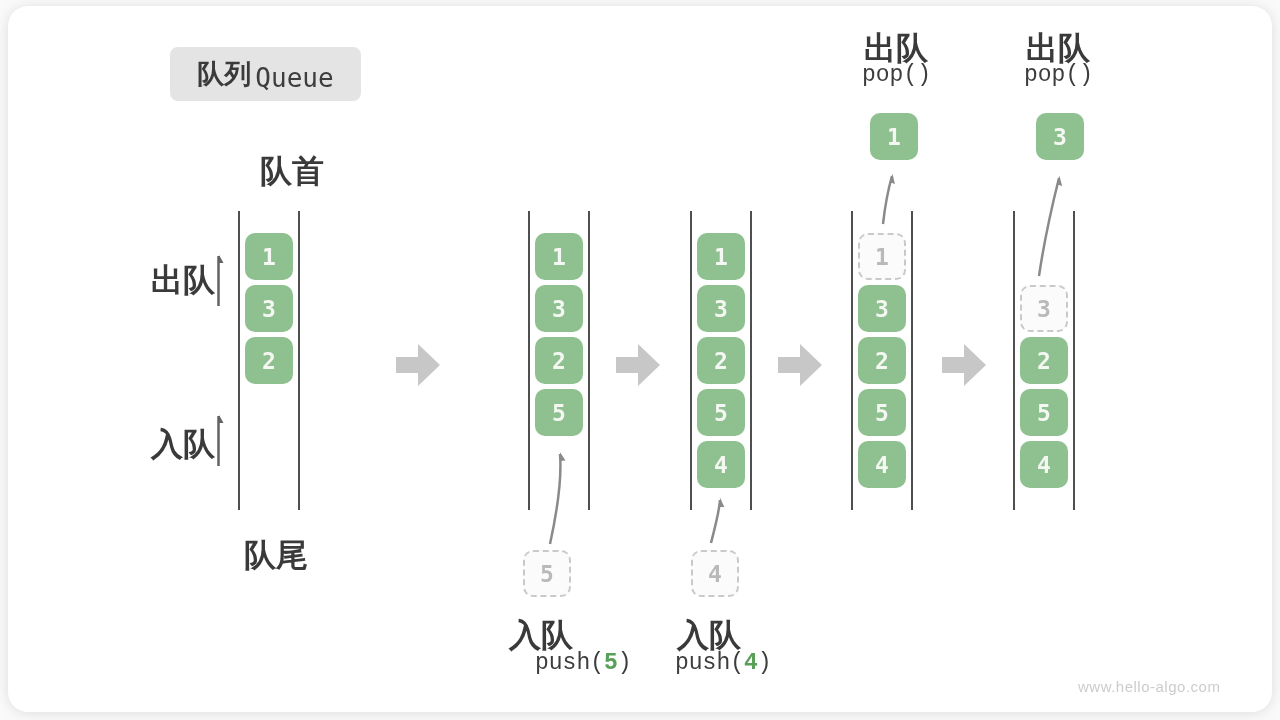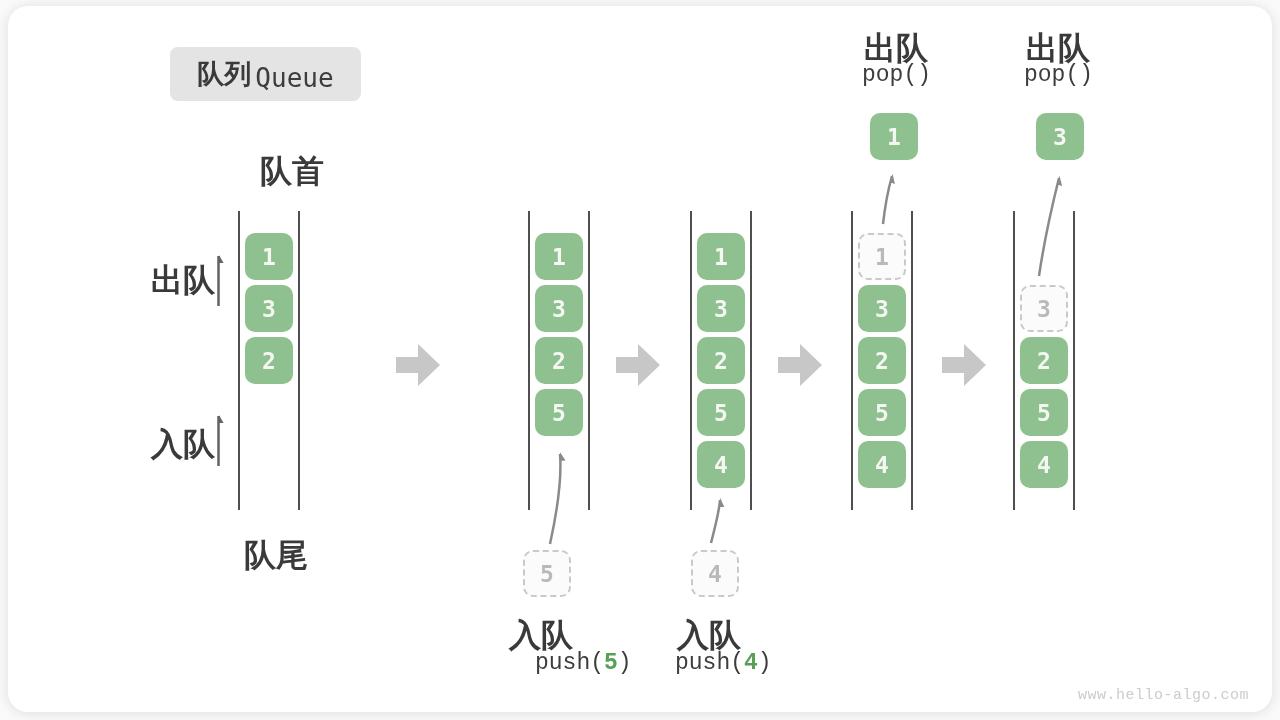--- a/index.html
+++ b/index.html
@@ -48,22 +48,22 @@
     display:flex;align-items:center;justify-content:center;
   }
   .qbox.dashed{
     background:var(--dashed-fill,#fbfbfb);
     border:2.5px dashed var(--dashed-border,#c9c9c9);
     color:var(--dashed-text,#b9b9b9);
     width:44px;height:43px;
   }
   .watermark{
     position:absolute;left:1078px;top:678px;
-    font-family:Liberation Mono, monospace;font-size:15px;
-    color:var(--watermark,#cccccc);letter-spacing:0.5px;margin-top:9px;
+    font-family:Liberation Sans, sans-serif;font-size:15px;
+    color:var(--watermark,#cccccc);letter-spacing:0.5px;
   }
 </style>
 </head>
 <body>
 
 <div class="stage">
   <div class="card"></div>
 
   <svg class="overlay" viewBox="0 0 1280 720">
     <defs>

